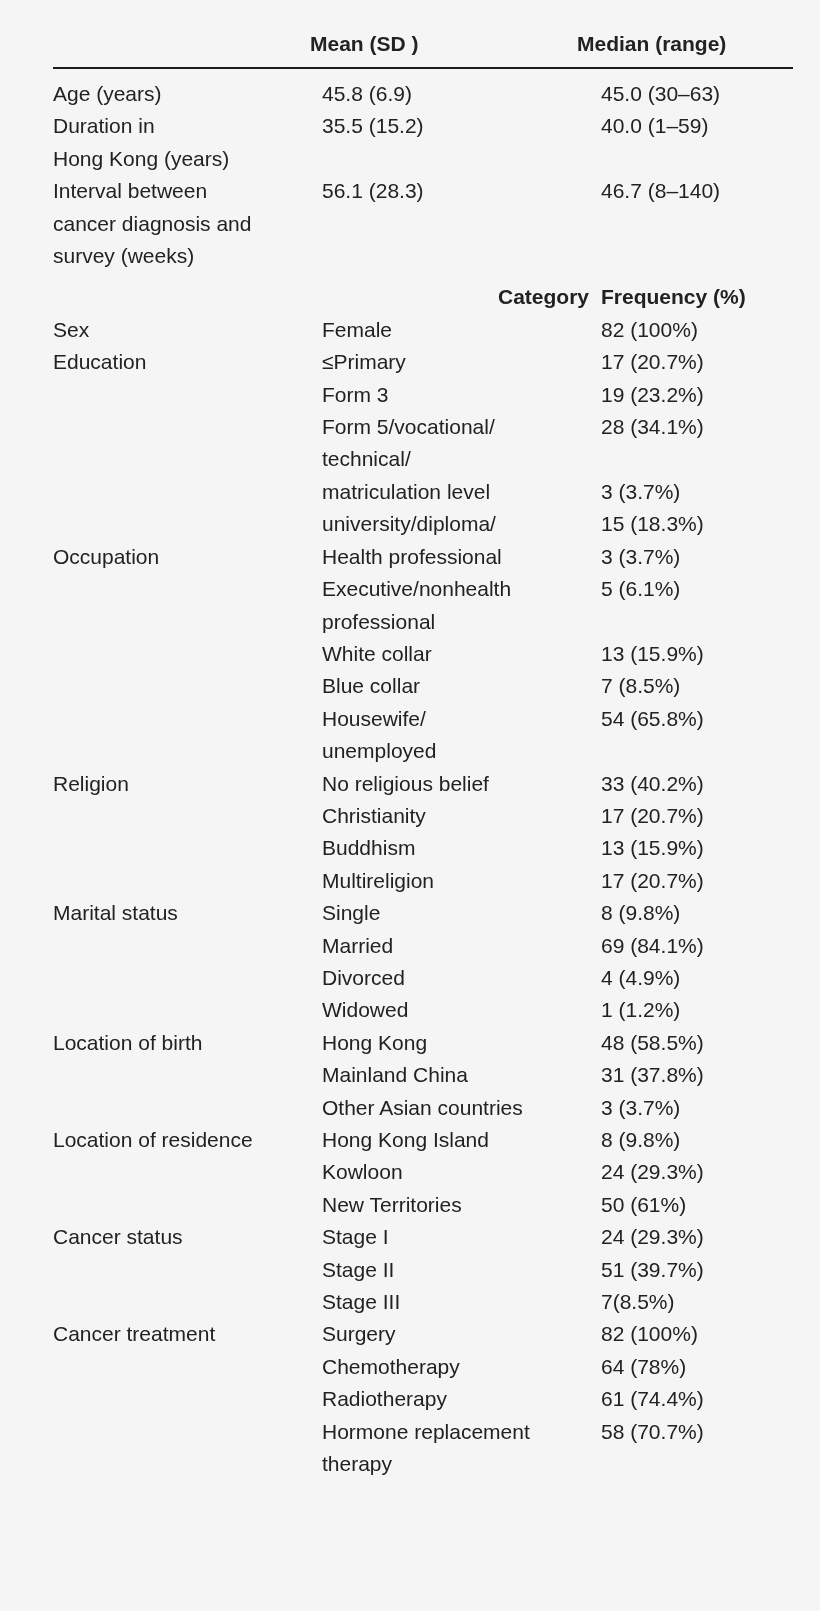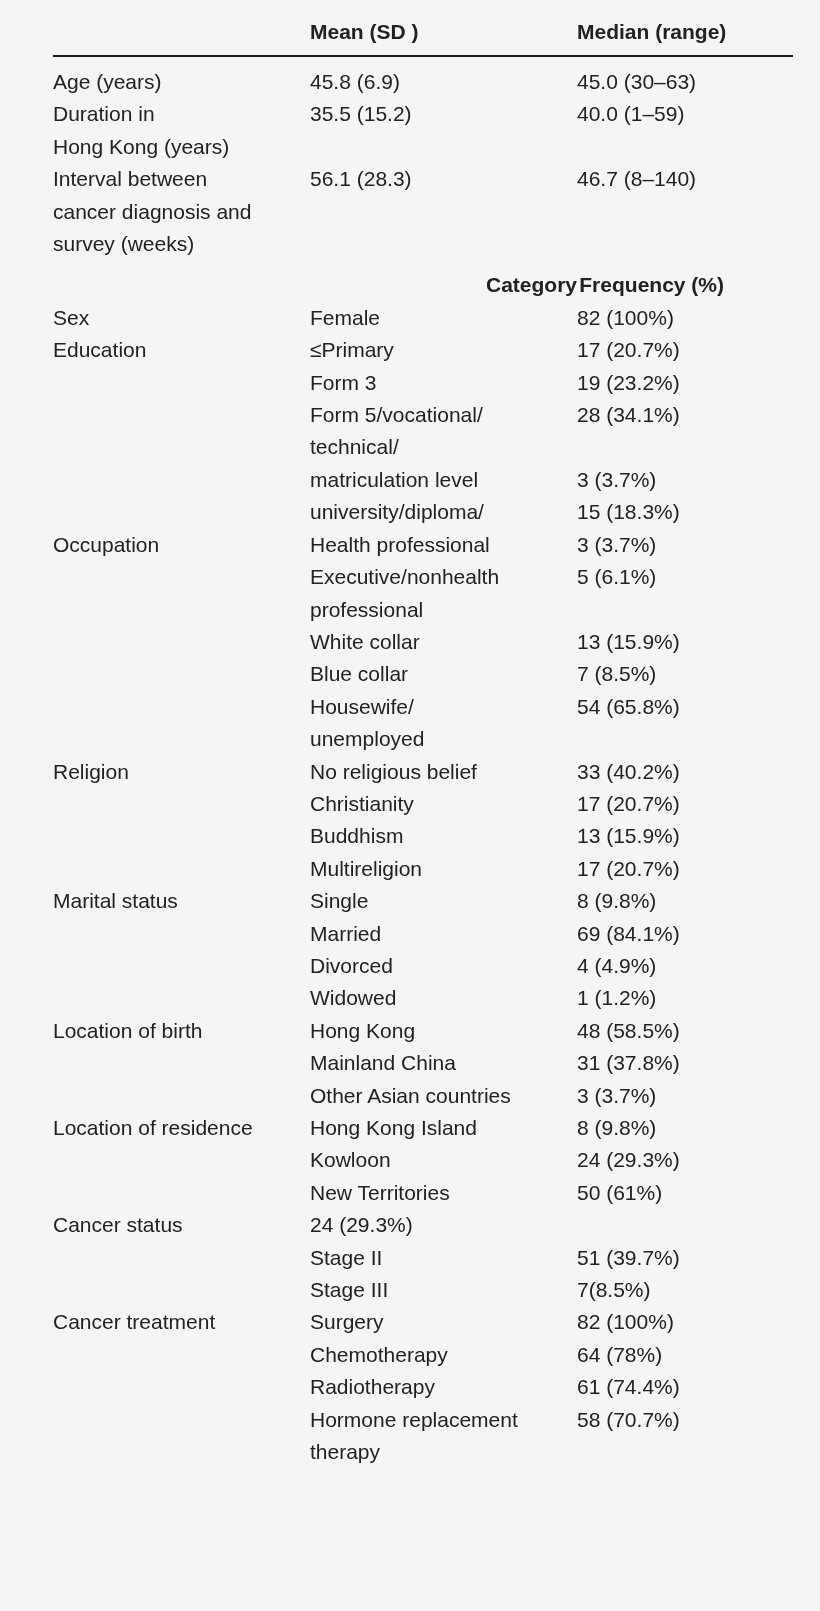--- a/index.html
+++ b/index.html
@@ -8,30 +8,31 @@
   }
   body {
     width: 820px;
     height: 1611px;
     background: #f5f5f5;
     color: #222222;
     font-family: "Liberation Sans", sans-serif;
     overflow: hidden;
   }
   .table-wrap {
-    padding: 16px 27px 0 53px;
+    padding: 28px 27px 0 53px;
     box-sizing: border-box;
     width: 751px;
   }
   .line {
     display: grid;
     grid-template-columns: 257px 267px 1fr;
     font-size: 21px;
     line-height: 32.4px;
     white-space: nowrap;
+    gap: 12px;
   }
   .line.bold { font-weight: bold; }
   .line.gap { margin-top: 9px; text-align: right; }
   .header-line {
     display: grid;
     grid-template-columns: 257px 267px 1fr;
     font-size: 21px;
     line-height: 32px;
     font-weight: bold;
     white-space: nowrap;
@@ -231,20 +232,21 @@
         <div>Kowloon</div>
         <div>24 (29.3%)</div>
       </div>
       <div class="line">
         <div></div>
         <div>New Territories</div>
         <div>50 (61%)</div>
       </div>
       <div class="line">
         <div>Cancer status</div>
+        <div>Stage I</div>
         <div>24 (29.3%)</div>
       </div>
       <div class="line">
         <div></div>
         <div>Stage II</div>
         <div>51 (39.7%)</div>
       </div>
       <div class="line">
         <div></div>
         <div>Stage III</div>

